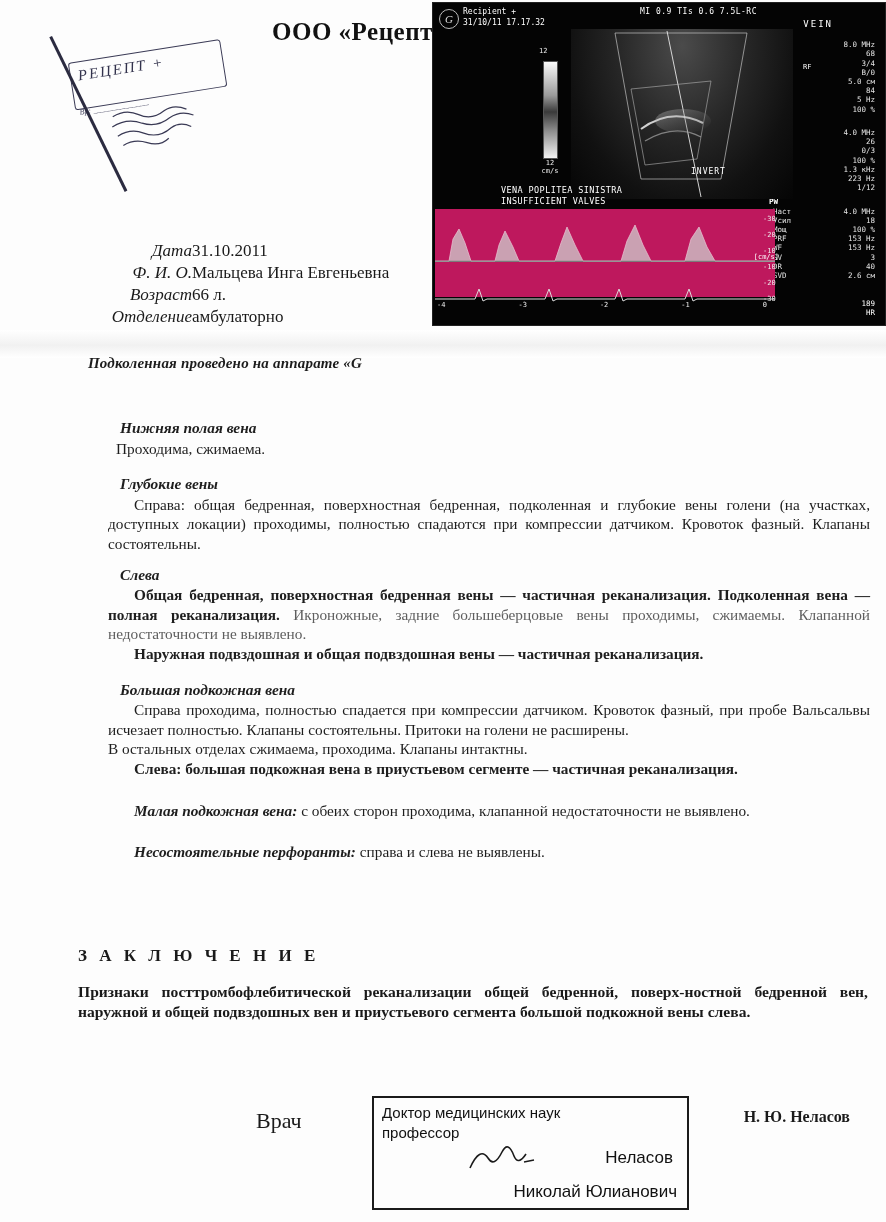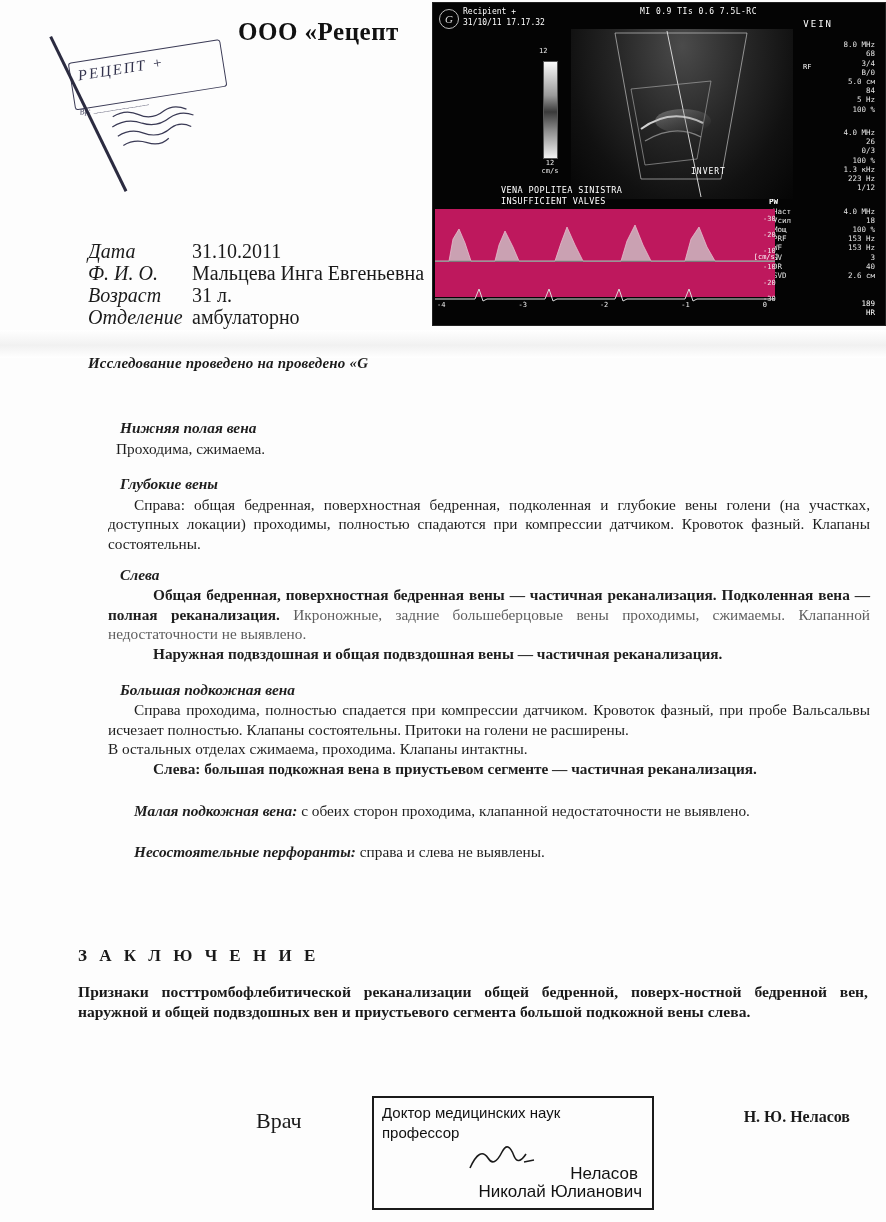--- a/index.html
+++ b/index.html
@@ -17,21 +17,21 @@
   }
   .page {
     position: absolute;
     inset: 0;
     background: #fdfdfd;
   }
   
   .letterhead {
     position: absolute;
     top: 18px;
-    left: 238px;
+    left: 272px;
     font-family: "Liberation Serif", serif;
     font-weight: bold;
     font-size: 25px;
     letter-spacing: 0.5px;
     color: #111;
     white-space: nowrap;
   }
   
   .stamp {
     position: absolute;
@@ -287,22 +287,23 @@
   .us-speckle {
     position: absolute;
     left: 0; top: 0; width: 100%; height: 100%;
     opacity: 0.55;
   }
   
   .patient {
     position: absolute;
     left: 88px;
     top: 240px;
-    font-size: 20px;
+    font-size: 17px;
     line-height: 22px;
+    text-align: right;
   }
   .patient .row { display: flex; }
   .patient .label {
     width: 104px;
     font-style: italic;
     font-family: "Liberation Serif", serif;
   }
   .patient .value {
     font-family: "Liberation Serif", serif;
   }
@@ -334,21 +335,21 @@
     font-size: 15.4px;
     margin: 0 0 1px 12px;
   }
   .para {
     margin: 0 0 0 0;
     text-indent: 26px;
   }
   .gap-sm { height: 11px; }
   .gap-md { height: 16px; }
   .gap-lg { height: 22px; }
-  .b { font-weight: bold; margin-left: 19px; }
+  .b { font-weight: bold; }
   .bi { font-weight: bold; font-style: italic; }
   .faded { color: #5e5e5e; }
   .conclusion-title {
     position: absolute;
     left: 78px;
     top: 946px;
     font-weight: bold;
     font-size: 17px;
     letter-spacing: 4px;
   }
@@ -380,39 +381,40 @@
   }
   .sig-stamp {
     position: absolute;
     left: 372px;
     top: 1096px;
     width: 278px;
     height: 110px;
     border: 2px solid #1b1b1b;
     background: transparent;
     font-family: "Liberation Sans", sans-serif;
+    padding-left: 35px;
   }
   .sig-line1 {
     position: absolute;
     left: 8px;
     top: 6px;
     font-size: 15px;
     color: #111;
   }
   .sig-line2 {
     position: absolute;
     left: 8px;
     top: 26px;
     font-size: 15px;
     color: #111;
   }
   .sig-last {
     position: absolute;
     right: 14px;
-    top: 66px;
+    top: 50px;
     font-size: 17px;
     color: #111;
   }
   .sig-full {
     position: absolute;
     right: 10px;
     bottom: 6px;
     font-size: 17px;
     color: #111;
     text-align: center;
@@ -643,29 +645,29 @@
     <div class="row">
       <div class="label">Дата</div>
       <div class="value">31.10.2011</div>
     </div>
     <div class="row">
       <div class="label">Ф. И. О.</div>
       <div class="value">Мальцева Инга Евгеньевна</div>
     </div>
     <div class="row">
       <div class="label">Возраст</div>
-      <div class="value">31 л.</div>
+      <div class="value">66 л.</div>
     </div>
     <div class="row">
       <div class="label">Отделение</div>
       <div class="value">амбулаторно</div>
     </div>
   </div>
 
-  <div class="apparatus">Исследование проведено на проведено «G</div>
+  <div class="apparatus">Подколенная проведено на аппарате «G</div>
 
   <div class="body">
 
     <div class="sec-head">Нижняя полая вена</div>
     <p class="para" style="text-indent:8px">Проходима, сжимаема.</p>
 
     <div class="gap-md"></div>
     <div class="sec-head">Глубокие вены</div>
     <p class="para">Справа: общая бедренная, поверхностная бедренная, подколенная и глубокие вены голени (на участках, доступных локации) проходимы, полностью спадаются при компрессии датчиком. Кровоток фазный. Клапаны состоятельны.</p>
 

